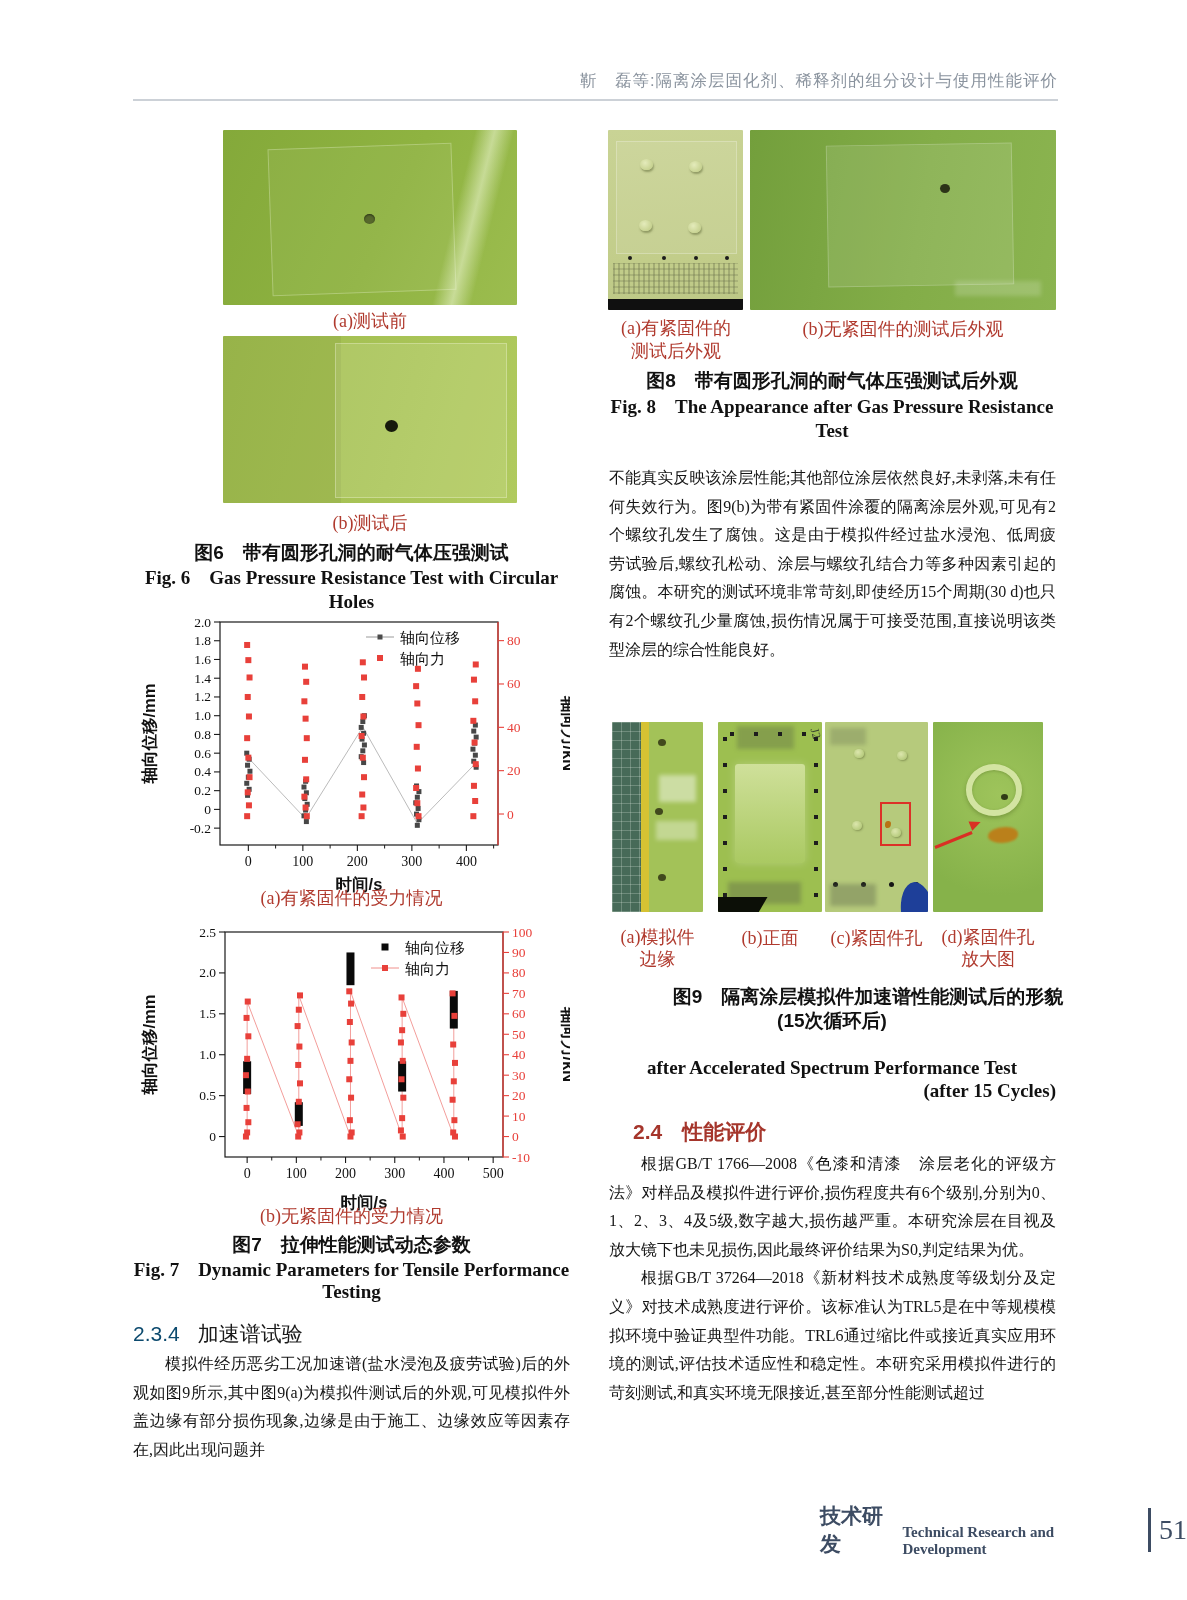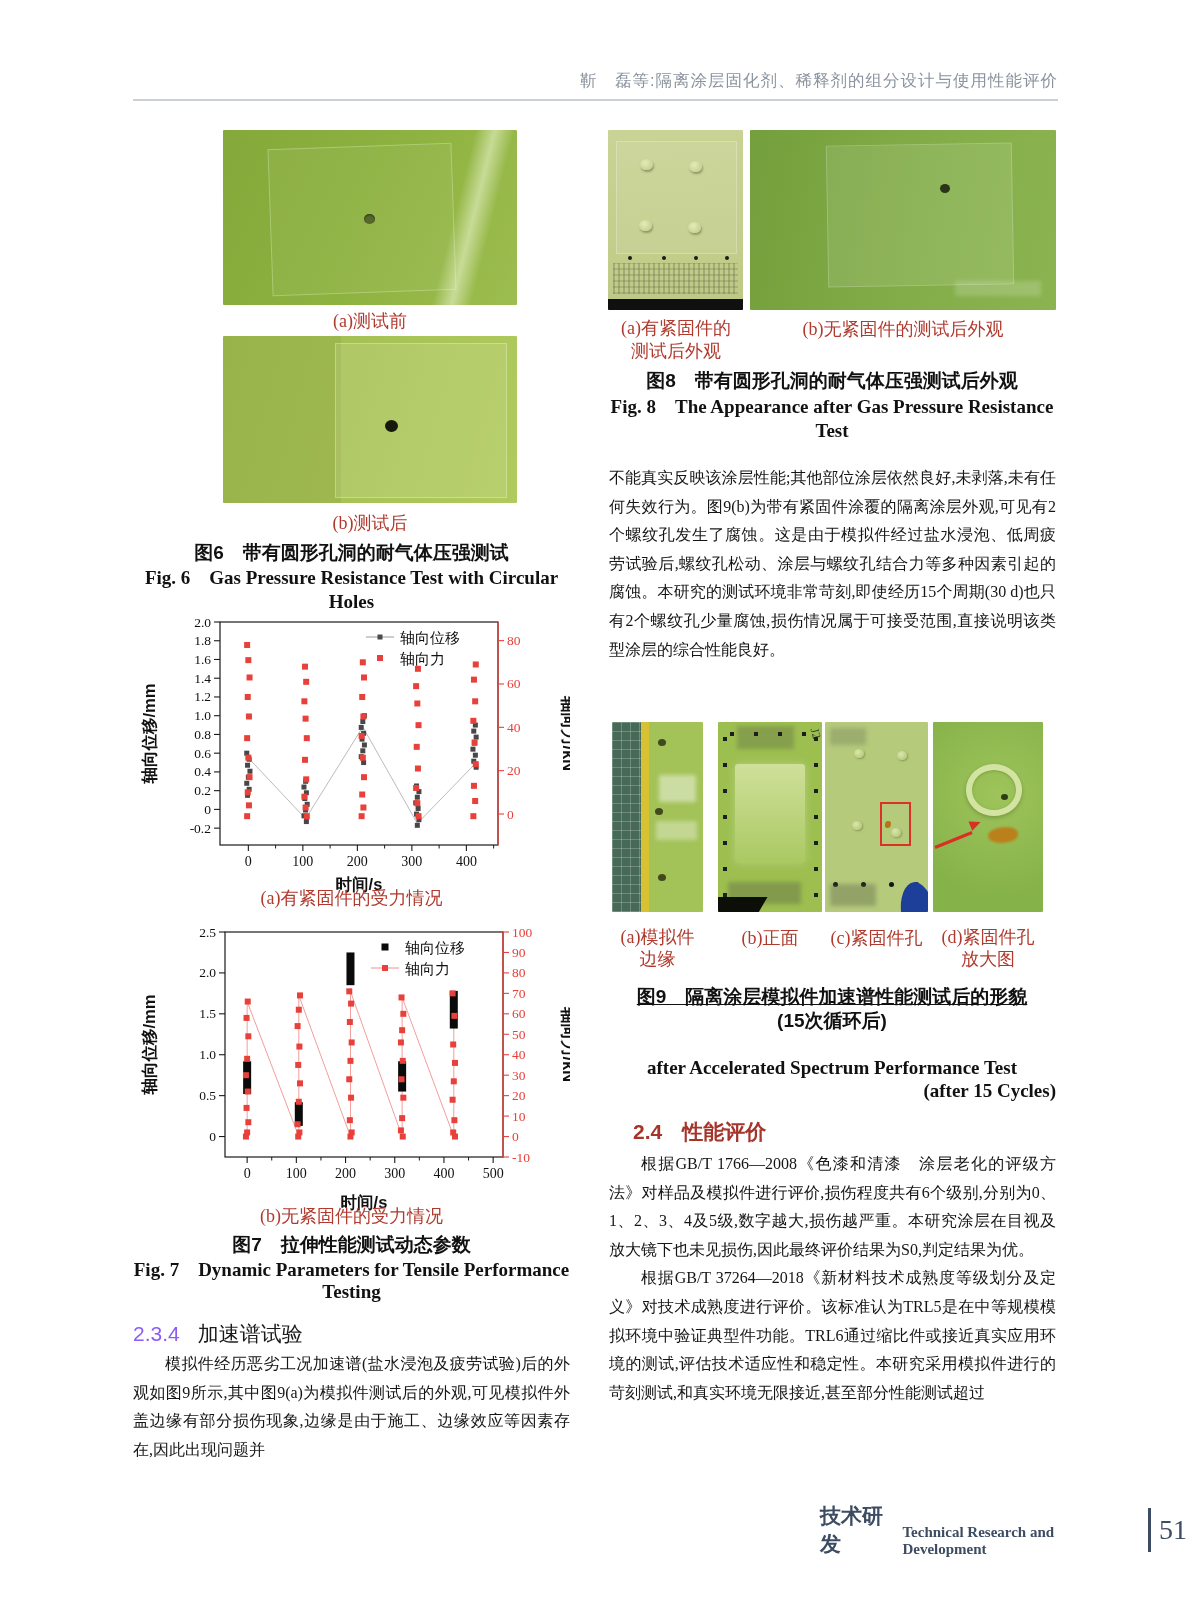--- a/index.html
+++ b/index.html
@@ -12,21 +12,21 @@
   .photo{position:absolute;overflow:hidden;border-radius:1px;}
   .photo div{position:absolute;}
   .cap{color:#b03a2e;font-size:18px;text-align:center;font-family:"Liberation Serif",serif;}
   .zht{font-family:"Liberation Sans",sans-serif;font-weight:700;font-size:19px;color:#111;
        text-align:center;}
   .ent{font-family:"Liberation Serif",serif;font-weight:700;font-size:19px;color:#111;
        text-align:center;}
   .bodyp{font-size:16px;line-height:28.6px;text-align:justify;color:#151515;}
   .bodyp p{margin:0;text-indent:2em;}
   .noindent{text-indent:0 !important;}
-  .sec-num-red{color:#8b5cf6;font-family:"Liberation Sans",sans-serif;font-size:21px;}
+  .sec-num-red{color:#0c4a6e;font-family:"Liberation Sans",sans-serif;font-size:21px;}
   .sec-title-blk{color:#1a1a1a;font-family:"Liberation Sans",sans-serif;font-size:21px;}
   .sec-red{color:#a5352b;font-family:"Liberation Sans",sans-serif;font-weight:700;font-size:21px;margin-left:24px;}
   .footer{display:flex;align-items:center;}
   .f-col{display:flex;flex-direction:row;align-items:flex-end;}
   .f-zh{font-family:"Liberation Sans",sans-serif;font-weight:700;font-size:21px;color:#3d4c63;}
   .f-en{font-family:"Liberation Serif",serif;font-weight:700;font-size:15px;color:#3d4c63;}
   .f-bar{width:3.5px;height:44px;background:#3d4c63;margin:0 8px 0 10px;}
   .f-pg{font-family:"Liberation Serif",serif;font-size:28px;color:#3d4c63;}
   svg text{user-select:none;}
 </style>
@@ -424,21 +424,21 @@
     <div>(a)模拟件</div>
     <div>边缘</div>
   </div>
   <div class="abs cap" style="left:718px;top:926px;width:104px;">(b)正面</div>
   <div class="abs cap" style="left:816px;top:926px;width:121px;">(c)紧固件孔</div>
   <div class="abs cap" style="left:930px;top:926px;width:116px;line-height:22px;">
     <div>(d)紧固件孔</div>
     <div>放大图</div>
   </div>
 
-  <div class="abs zht" style="left:608px;top:984px;width:448px;text-decoration:underline;">图9　隔离涂层模拟件加速谱性能测试后的形貌</div>
+  <div class="abs zht" style="left:644px;top:984px;width:448px;">图9　隔离涂层模拟件加速谱性能测试后的形貌</div>
   <div class="abs zht" style="left:608px;top:1008px;width:448px;">(15次循环后)</div>
   <div class="abs ent" style="left:608px;top:1057px;width:448px;">after Accelerated Spectrum Performance Test</div>
   <div class="abs ent" style="left:608px;top:1080px;width:448px;text-align:right;">(after 15 Cycles)</div>
 
   <div class="abs" style="left:609px;top:1118px;width:447px;">
     <span class="sec-red">2.4</span>
     <span class="sec-red" style="margin-left:16px;">性能评价</span>
   </div>
   <div class="abs bodyp" style="left:609px;top:1150px;width:447px;">
     <p>根据GB/T 1766—2008《色漆和清漆　涂层老化的评级方法》对样品及模拟件进行评价,损伤程度共有6个级别,分别为0、1、2、3、4及5级,数字越大,损伤越严重。本研究涂层在目视及放大镜下也未见损伤,因此最终评价结果为S0,判定结果为优。</p>

